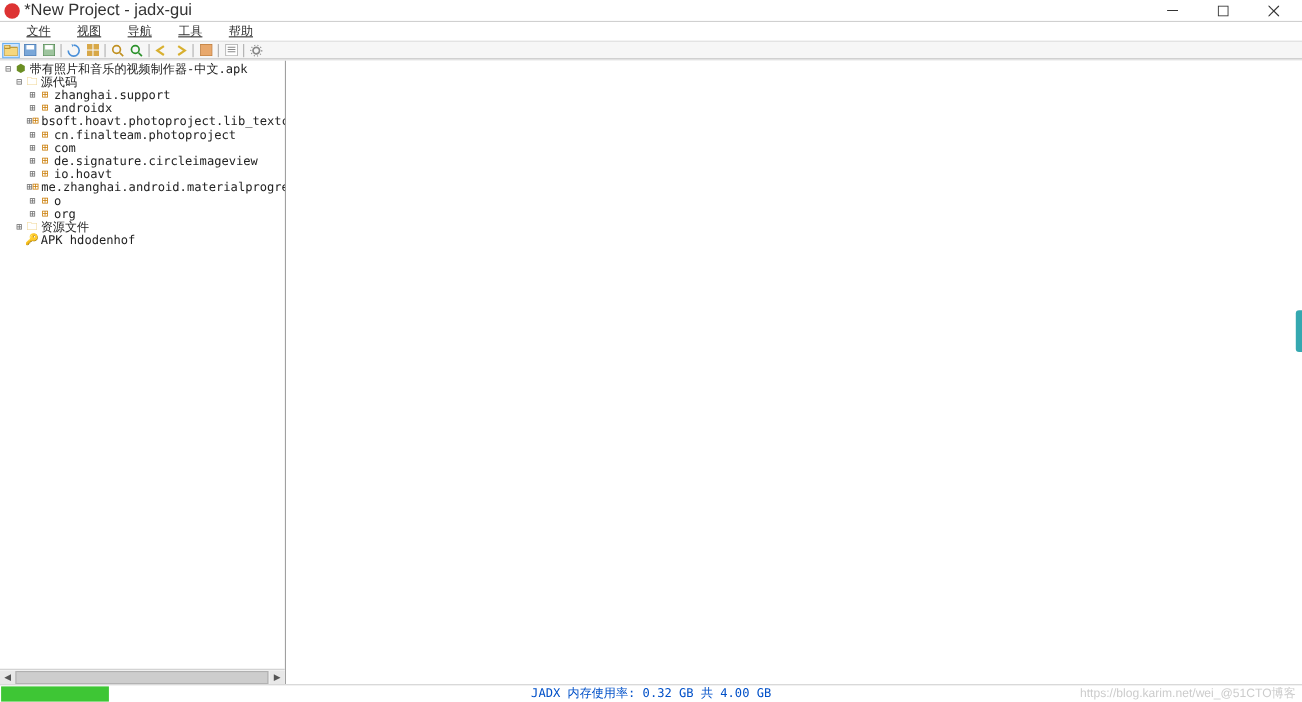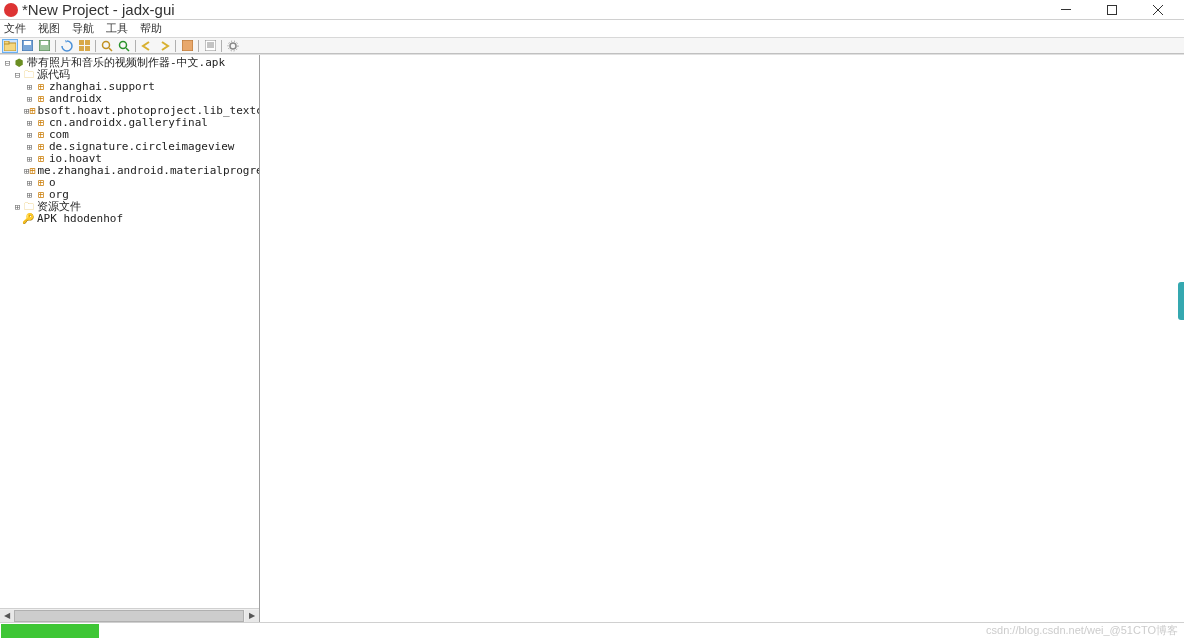--- a/index.html
+++ b/index.html
@@ -42,25 +42,26 @@
       display: flex;
       align-items: center;
       justify-content: center;
       cursor: pointer;
       color: #333;
     }
     .menubar {
       height: 18px;
       display: flex;
       align-items: center;
-      padding-left: 0;
-      gap: 4px;
+      padding-left: 20px;
+      gap: 16px;
       font-size: 11px;
       color: #333;
       border-bottom: 1px solid #d8d8d8;
+      text-decoration: underline;
     }
     .menubar span { padding: 0 4px; cursor: pointer; }
     .toolbar {
       height: 16px;
       display: flex;
       align-items: center;
       padding-left: 2px;
       gap: 1px;
       background: #f6f6f6;
       border-bottom: 1px solid #c0c0c0;
@@ -351,21 +352,21 @@
             <span>androidx</span>
           </div>
           <div class="tree-row indent-3">
             <span class="twisty">⊞</span>
             <span class="ticon pkg-icon">⊞</span>
             <span>bsoft.hoavt.photoproject.lib_textcollage.custo</span>
           </div>
           <div class="tree-row indent-3">
             <span class="twisty">⊞</span>
             <span class="ticon pkg-icon">⊞</span>
-            <span>cn.androidx.galleryfinal</span>
+            <span>cn.finalteam.photoproject</span>
           </div>
           <div class="tree-row indent-3">
             <span class="twisty">⊞</span>
             <span class="ticon pkg-icon">⊞</span>
             <span>com</span>
           </div>
           <div class="tree-row indent-3">
             <span class="twisty">⊞</span>
             <span class="ticon pkg-icon">⊞</span>
             <span>de.signature.circleimageview</span>
@@ -410,14 +411,15 @@
       <div class="hscroll-btn">▶</div>
     </div>
   </div>
   <div class="editor-panel">
     <div class="right-handle"></div>
   </div>
 </div>
 
 <div class="statusbar">
   <div class="progress-chunk"></div>
-  <div class="watermark">csdn://blog.csdn.net/wei_@51CTO博客</div>
+  <div class="status-text">JADX 内存使用率: 0.32 GB 共 4.00 GB</div>
+  <div class="watermark">https://blog.karim.net/wei_@51CTO博客</div>
 </div>
 
 </body></html>

